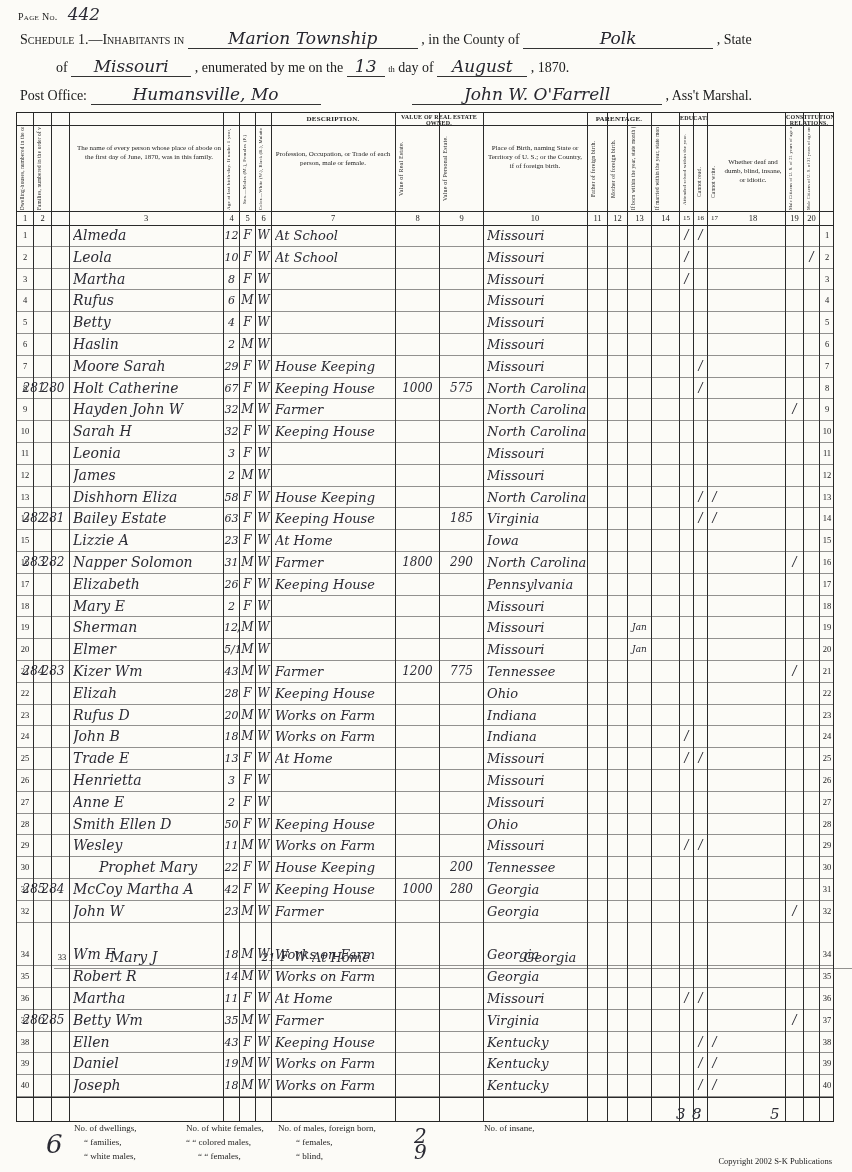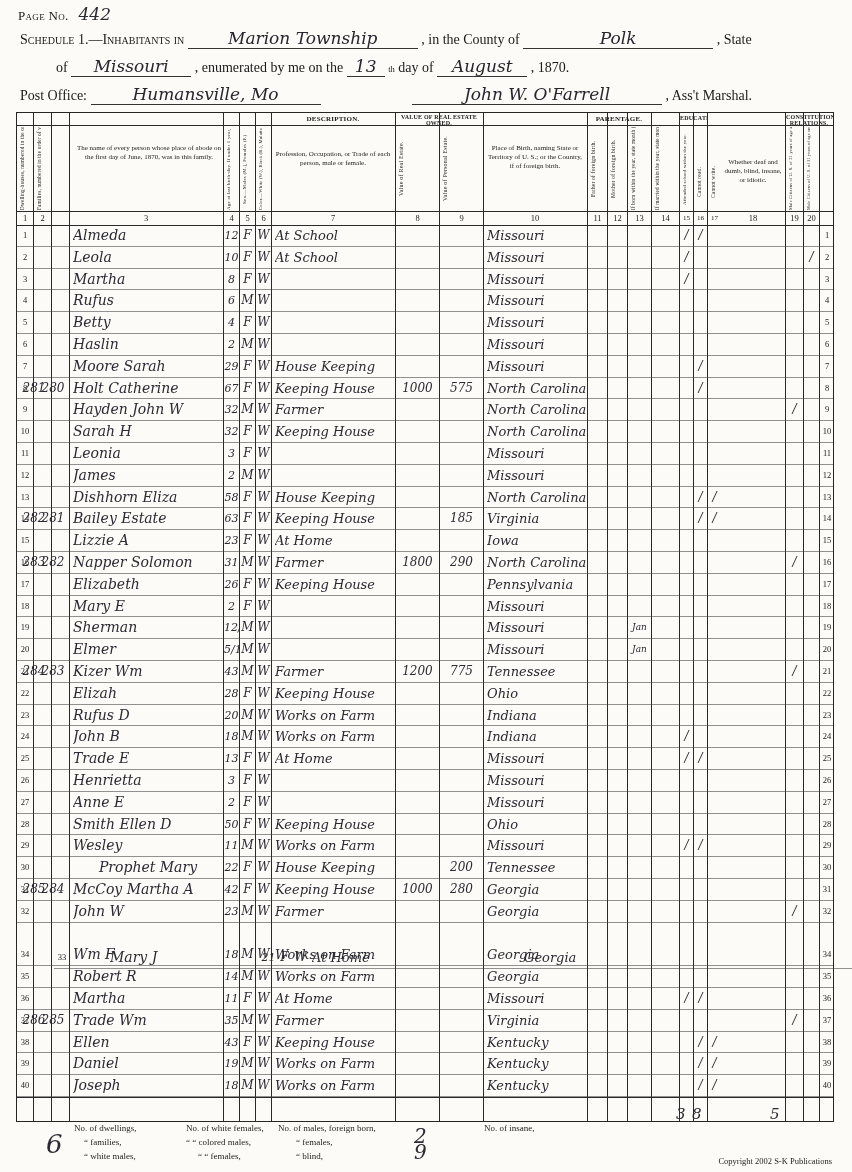--- a/index.html
+++ b/index.html
@@ -11,21 +11,21 @@
     position:relative;
     overflow:hidden;
   }
   .page{
     position:absolute;inset:0;
     background:#fcfbf7;
   }
   
   .hdr{position:absolute;left:0;top:0;width:852px;}
   .hdr-row1{position:absolute;left:18px;top:4px;width:820px;height:22px;}
-  .pageno{font-size:13px;font-variant:small-caps;letter-spacing:.3px;text-align:center;}
+  .pageno{font-size:10px;font-variant:small-caps;letter-spacing:.3px;text-align:center;}
   .hand{font-family:"DejaVu Serif", serif;font-style:italic;color:#2b2b33;}
   .ink{font-family:"DejaVu Serif", serif;font-style:italic;color:#26262e;}
   .tiny{font-size:8.5px;line-height:10px;}
   .note-block{position:absolute;left:190px;top:2px;width:600px;text-align:center;color:#2a2a2a;}
   .note-strike{text-decoration:line-through;}
   .sched{position:absolute;left:20px;top:28px;font-size:14px;}
   .sc-line{position:absolute;left:20px;top:56px;font-size:14px;}
   .po-line{position:absolute;left:20px;top:84px;font-size:14px;}
   .smallcaps{font-variant:small-caps;}
   .hr-under{display:inline-block;border-bottom:1px solid #333;text-align:center;}
@@ -619,21 +619,21 @@
           <div class="cellw" style="left: 470px; width: 99px; font-size: 13px; text-align: left;">Missouri</div>
           <div class="ck" style="left: 663px; width: 13px; font-size: 12px; text-align: center;">/</div>
           <div class="ck" style="left: 677px; width: 13px; font-size: 12px; text-align: center;">/</div>
         </div>
         <div class="row" style="top: 784.8px;">
           <div class="rowline" style="top: 20.8px;"></div>
           <div class="rn" style="left: 0px;">37</div>
           <div class="rn" style="left: 802px;">37</div>
           <div class="cellw" style="left: 0px; width: 34px; font-size: 12px; text-align: center;">286</div>
           <div class="cellw" style="left: 19px; width: 34px; font-size: 12px; text-align: center;">285</div>
-          <div class="cellw" style="left: 56px; width: 150px; font-size: 14px; text-align: left;">Trade Wm</div>
+          <div class="cellw" style="left: 56px; width: 150px; font-size: 14px; text-align: left;">Betty Wm</div>
           <div class="cellw" style="left: 207px; width: 15px; font-size: 11px; text-align: center;">35</div>
           <div class="cellw" style="left: 223px; width: 15px; font-size: 12px; text-align: center;">M</div>
           <div class="cellw" style="left: 239px; width: 15px; font-size: 12px; text-align: center;">W</div>
           <div class="cellw" style="left: 258px; width: 118px; font-size: 13px; text-align: left;">Farmer</div>
           <div class="cellw" style="left: 470px; width: 99px; font-size: 13px; text-align: left;">Virginia</div>
           <div class="ck" style="left: 769px; width: 17px; font-size: 12px; text-align: center;">/</div>
         </div>
         <div class="row" style="top: 806.6px;">
           <div class="rowline" style="top: 20.8px;"></div>
           <div class="rn" style="left: 0px;">38</div>

